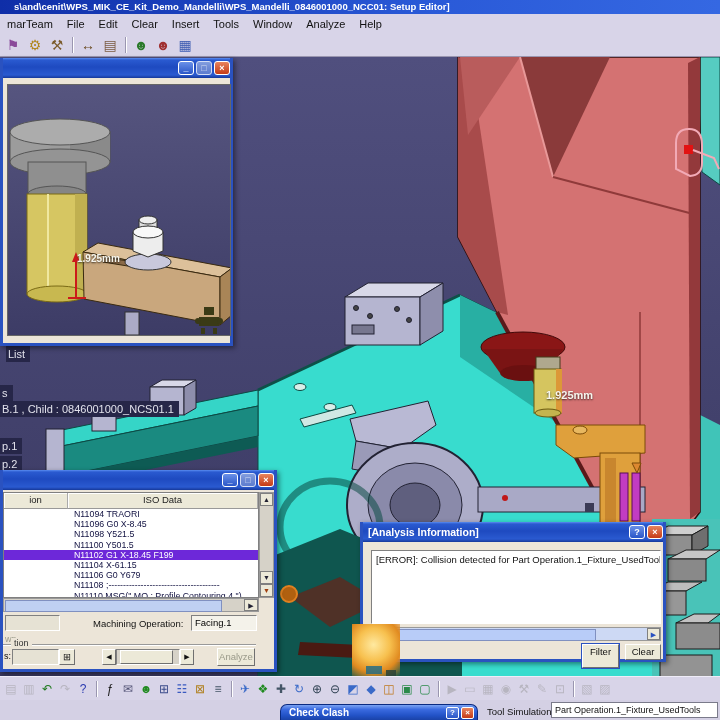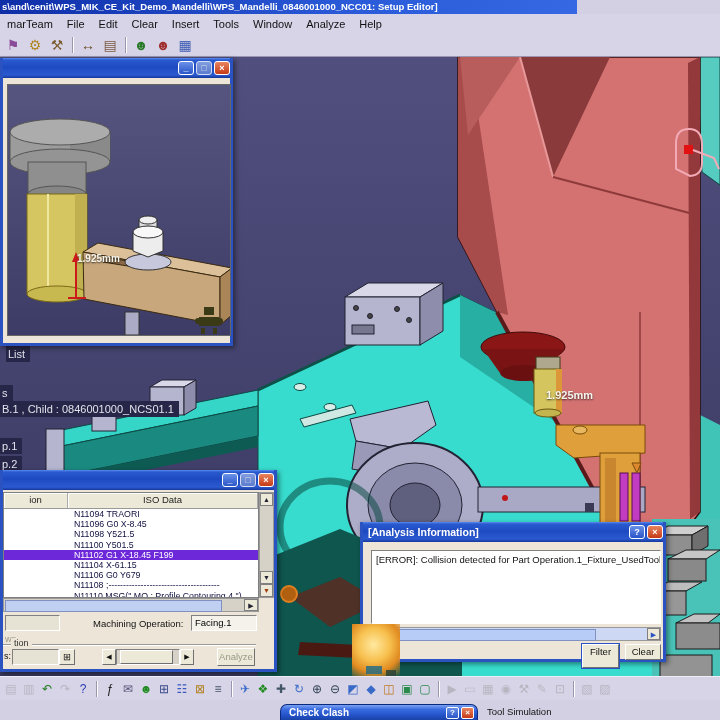--- a/index.html
+++ b/index.html
@@ -1,22 +1,22 @@
 <!DOCTYPE html>
 <html><head>
 <meta charset="utf-8">
 <style>
   html,body{margin:0;padding:0;background:#888;}
   .screen{position:relative;width:720px;height:720px;overflow:hidden;
           font-family:"Liberation Sans",sans-serif;background:#D4D0E4;cursor:default;}
   
-  .app-titlebar{position:absolute;left:0;top:0;width:577px;height:14px;
+  .app-titlebar{position:absolute;left:0;top:0;width:720px;height:14px;
     background:linear-gradient(90deg,#0F2EA8,#2A5AD8 60%,#3568E2);
     color:#fff;font-size:9.5px;font-weight:bold;line-height:14px;
-    white-space:nowrap;overflow:hidden;padding-left:2px;box-sizing:border-box;}
+    white-space:nowrap;overflow:hidden;padding-left:14px;box-sizing:border-box;}
   .menubar{position:absolute;left:0;top:14px;width:720px;height:19px;
     background:#D8D4E8;border-bottom:1px solid #b9b5cc;font-size:11px;color:#111;
     display:flex;align-items:center;}
   .menu-item{padding:0 7px;line-height:18px;}
   .toolbar-top{position:absolute;left:0;top:33px;width:720px;height:24px;
     background:#D8D4E8;border-bottom:1px solid #9a96b0;display:flex;align-items:center;padding-left:2px;box-sizing:border-box;}
   .topicon{display:inline-block;width:20px;height:20px;line-height:20px;text-align:center;
     font-size:14px;margin:0 1px;}
   .toolbar-bottom{position:absolute;left:0;top:676px;width:720px;height:24px;
     background:#D8D4E8;border-top:1px solid #efecf8;display:flex;align-items:center;
@@ -420,14 +420,15 @@
     </div>
 
   <div class="statusbar"></div>
   <div class="checkclash">
     <span>Check Clash</span>
     <span class="spacer"></span>
     <span class="ccbtn" style="background:linear-gradient(#6A90E8,#2A56C8);">?</span>
     <span class="ccbtn" style="background:linear-gradient(#E8845E,#C43A16);">×</span>
   </div>
   <div class="status-label">Tool Simulation</div>
+  <div class="status-field">Part Operation.1_Fixture_UsedTools</div>
 
 </div>
 
 </body></html>

